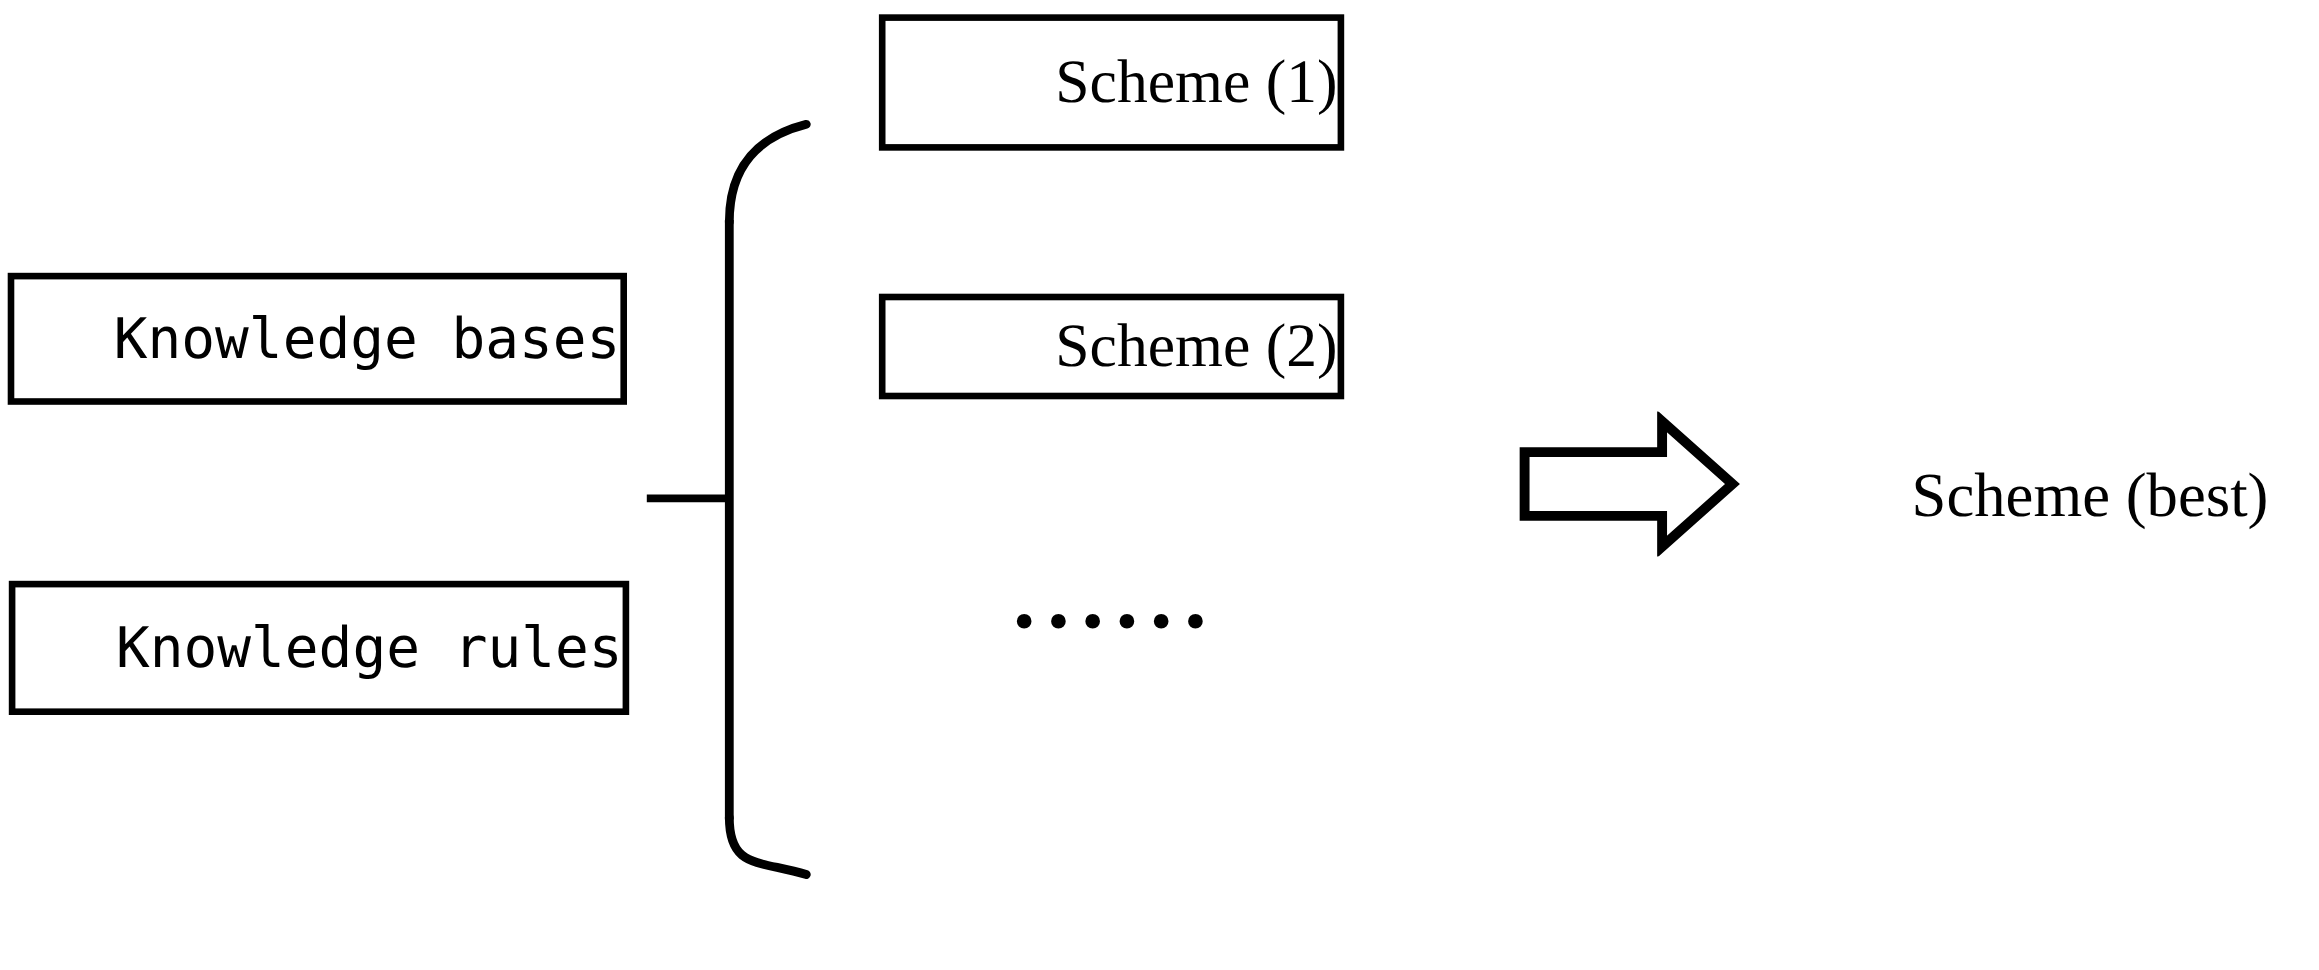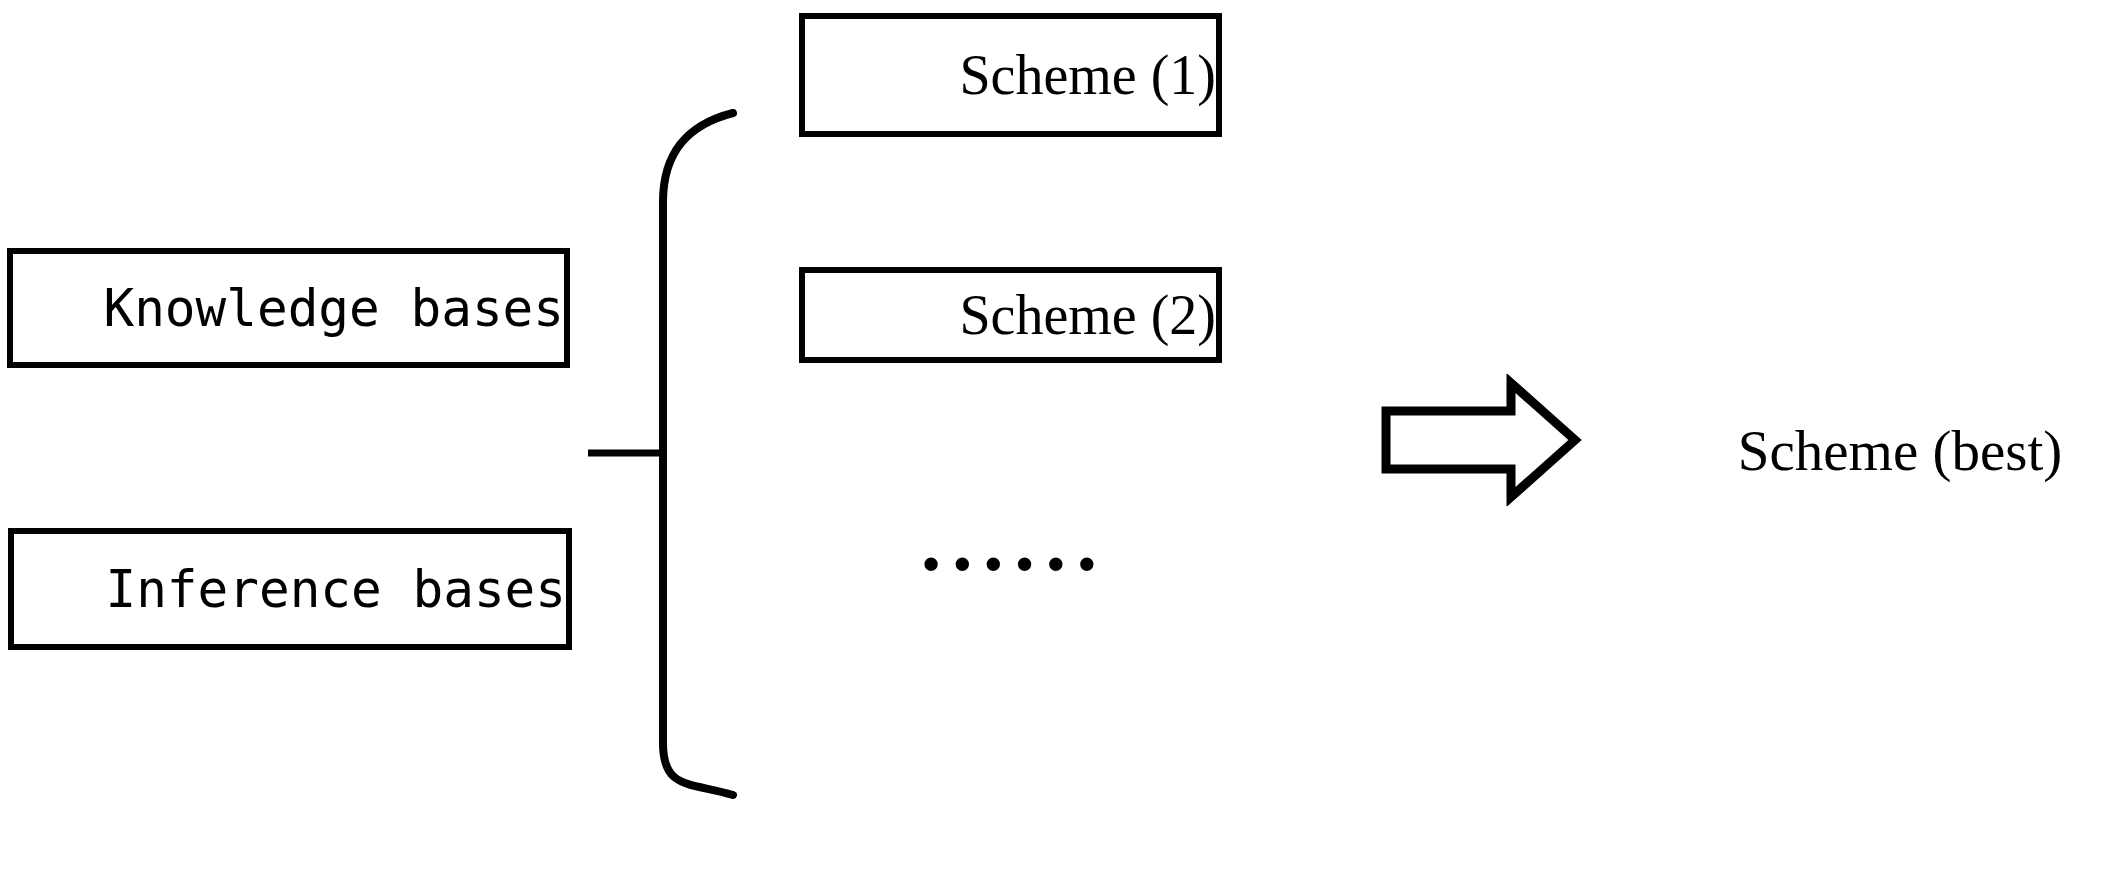--- a/index.html
+++ b/index.html
@@ -98,21 +98,21 @@
 </head>
 <body>
 
 <div id="canvas">
 
   <div class="node-box mono-label" id="kb-box">
     <span>Knowledge bases</span>
   </div>
 
   <div class="node-box mono-label" id="ir-box">
-    <span>Inference bases</span>
+    <span>Knowledge rules</span>
   </div>
 
   <svg id="brace-svg" viewBox="0 0 180 730">
 
     <path d="M 18 363 L 93 363" fill="none" stroke="#000000" stroke-width="7" stroke-linecap="butt"></path>
 
     <path d="M 93 110 L 93 655" fill="none" stroke="#000000" stroke-width="8" stroke-linecap="butt"></path>
 
     <path d="M 93 112 C 93 60 120 34 163 23" fill="none" stroke="#000000" stroke-width="8" stroke-linecap="round"></path>
 

